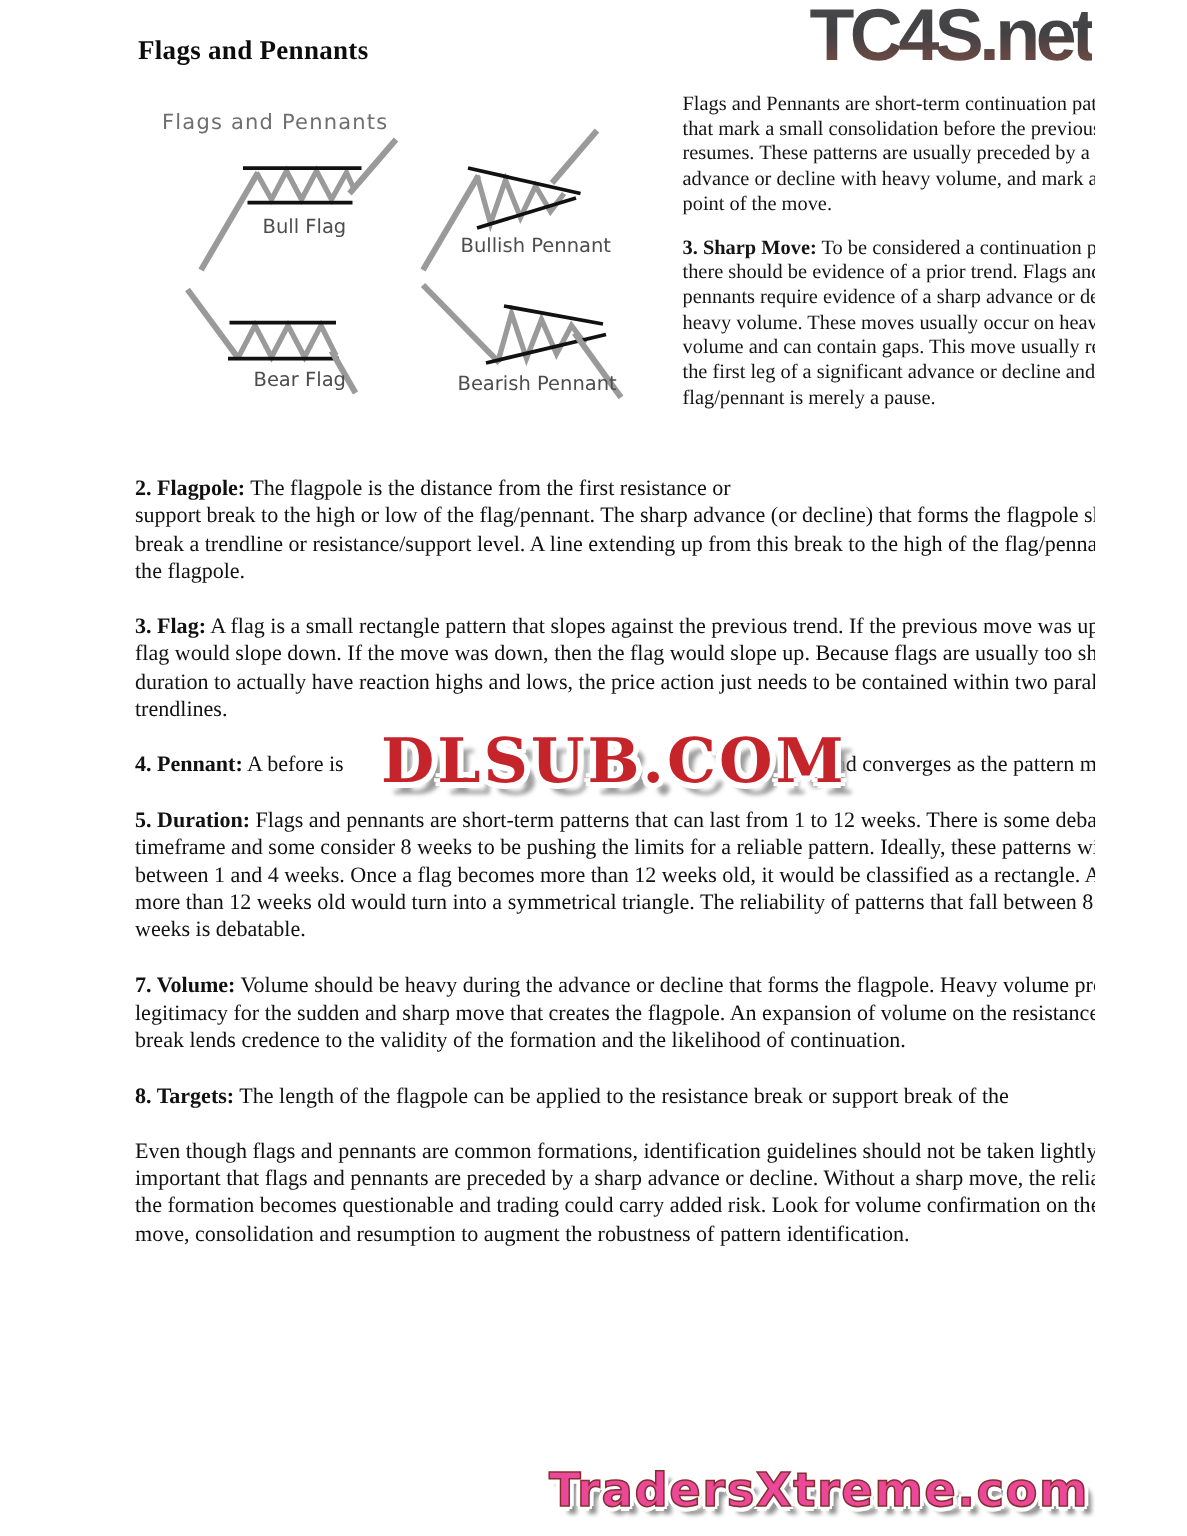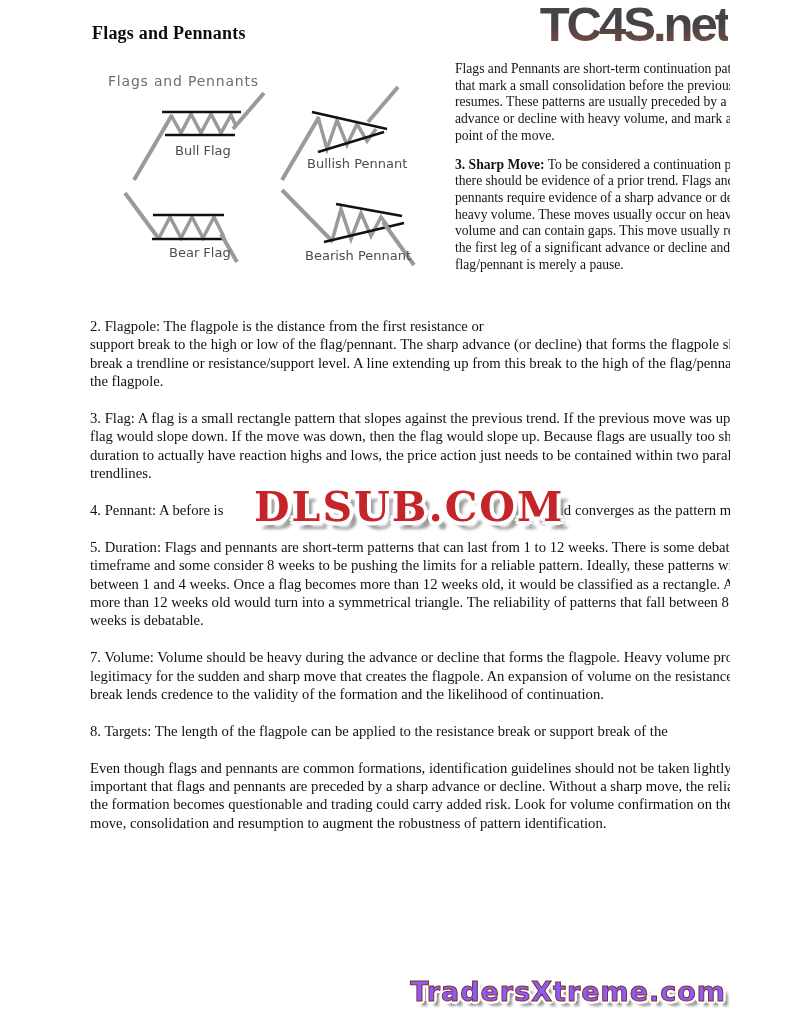--- a/index.html
+++ b/index.html
@@ -35,21 +35,21 @@
     font-size:13.6px; line-height:16.7px; color:#141414;
   }
   .right-col p { margin:0 12px 12px 0; }
 
   
   .body-col {
     position:absolute; left:90px; top:317px; width:701px;
     font-size:14.7px; line-height:18.4px; color:#111;
   }
   .body-col p { margin:0 0 18.4px 0; }
-  .body-col b { font-weight:normal;text-align:center; }
+  .body-col b { font-weight:bold;text-align:center; }
 
   
   .pennant-para { position:relative; }
   .pline { display:block; position:relative; height:18.4px; white-space:nowrap; }
   .pright { position:absolute; top:0; }
 
   .watermark {
     position:absolute; left:164px; top:-14px; z-index:3;
     font-family:"DejaVu Serif", serif; font-weight:bold;
     font-size:41px; line-height:1; letter-spacing:2px;
@@ -57,22 +57,22 @@
     text-shadow:
       -3px -3px 0 #fff, 3px -3px 0 #fff, -3px 3px 0 #fff, 3px 3px 0 #fff,
       -4px 0 0 #fff, 4px 0 0 #fff, 0 -4px 0 #fff, 0 4px 0 #fff,
       7px 8px 3px #9d9d9d;
   }
 
   
   .footer-logo {
     position:absolute; right:4px; top:977px;
     font-family:"DejaVu Sans", sans-serif; font-weight:bold;
-    font-size:27px; letter-spacing:1px; line-height:1.1;
-    color:#8b5cf6;
+    font-size:31px; letter-spacing:1px; line-height:1.1;
+    color:#ec4899;
     -webkit-text-stroke:1px #82302e;
     text-shadow:
       -2px -2px 0 #fff, 2px -2px 0 #fff, -2px 2px 0 #fff, 2px 2px 0 #fff,
       -3px 0 0 #fff, 3px 0 0 #fff, 0 -3px 0 #fff, 0 3px 0 #fff,
       5px 5px 3px #8f8f8f;
   }
 </style>
 </head>
 <body>
 

